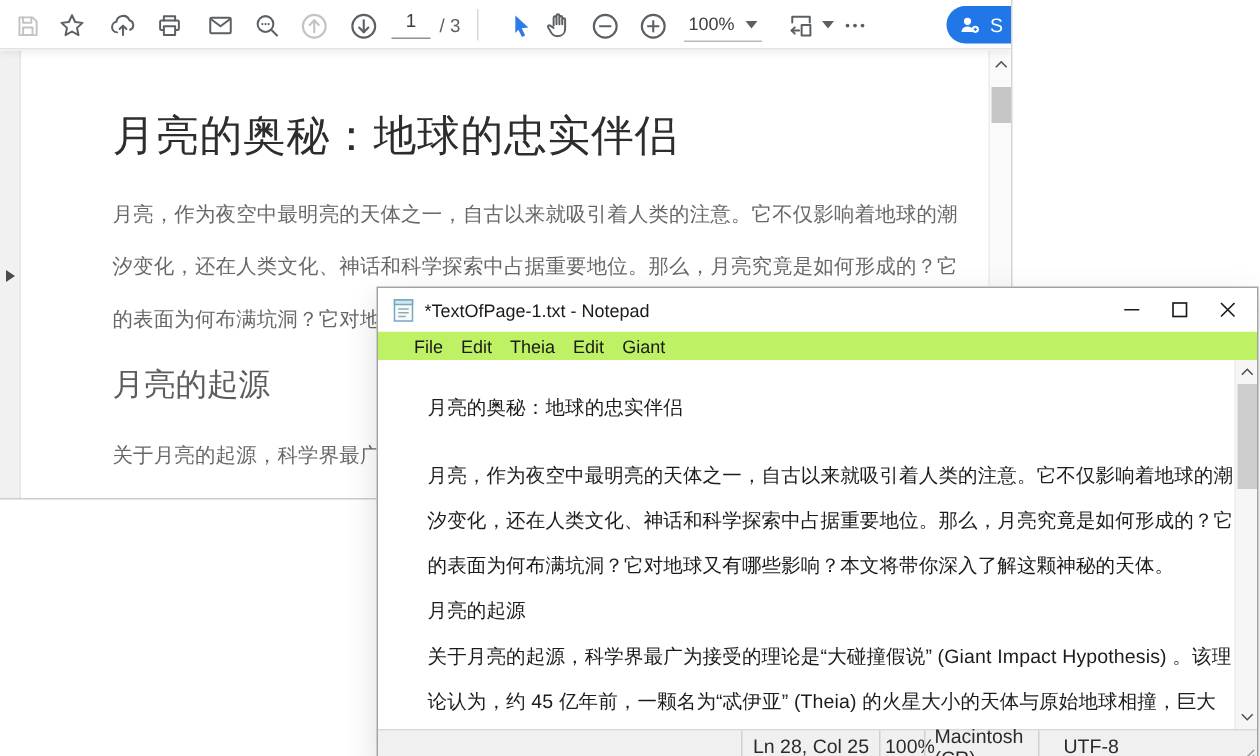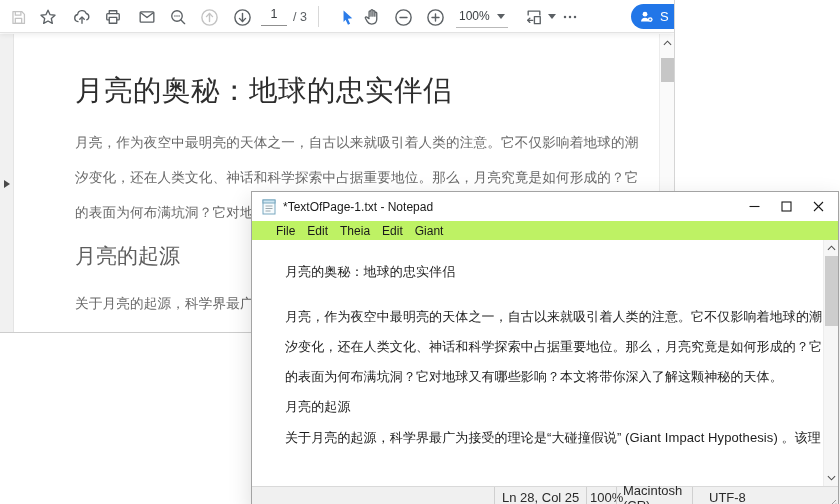--- a/index.html
+++ b/index.html
@@ -256,20 +256,21 @@
       <span class="np-menu-item">Giant</span>
     </div>
 
     <div class="np-content">
       <div class="np-line nl-0">月亮的奥秘：地球的忠实伴侣</div>
       <div class="np-line nl-1">月亮，作为夜空中最明亮的天体之一，自古以来就吸引着人类的注意。它不仅影响着地球的潮</div>
       <div class="np-line nl-2">汐变化，还在人类文化、神话和科学探索中占据重要地位。那么，月亮究竟是如何形成的？它</div>
       <div class="np-line nl-3">的表面为何布满坑洞？它对地球又有哪些影响？本文将带你深入了解这颗神秘的天体。</div>
       <div class="np-line nl-4">月亮的起源</div>
       <div class="np-line nl-5">关于月亮的起源，科学界最广为接受的理论是“大碰撞假说” (Giant Impact Hypothesis) 。该理</div>
+      <div class="np-line nl-6">论认为，约 45 亿年前，一颗名为“忒伊亚” (Theia) 的火星大小的天体与原始地球相撞，巨大</div>
 
       <div class="np-scrollbar">
         <span class="scroll-arrow" style="top:5px">
           <svg width="9" height="6" viewBox="0 0 10 6">
               <path d="M1 5l4-4 4 4" stroke="#505050" stroke-width="1.2" fill="none"></path>
             </svg>
         </span>
         <div class="np-scroll-thumb"></div>
         <span class="scroll-arrow" style="bottom:5px">
           <svg width="9" height="6" viewBox="0 0 10 6">

